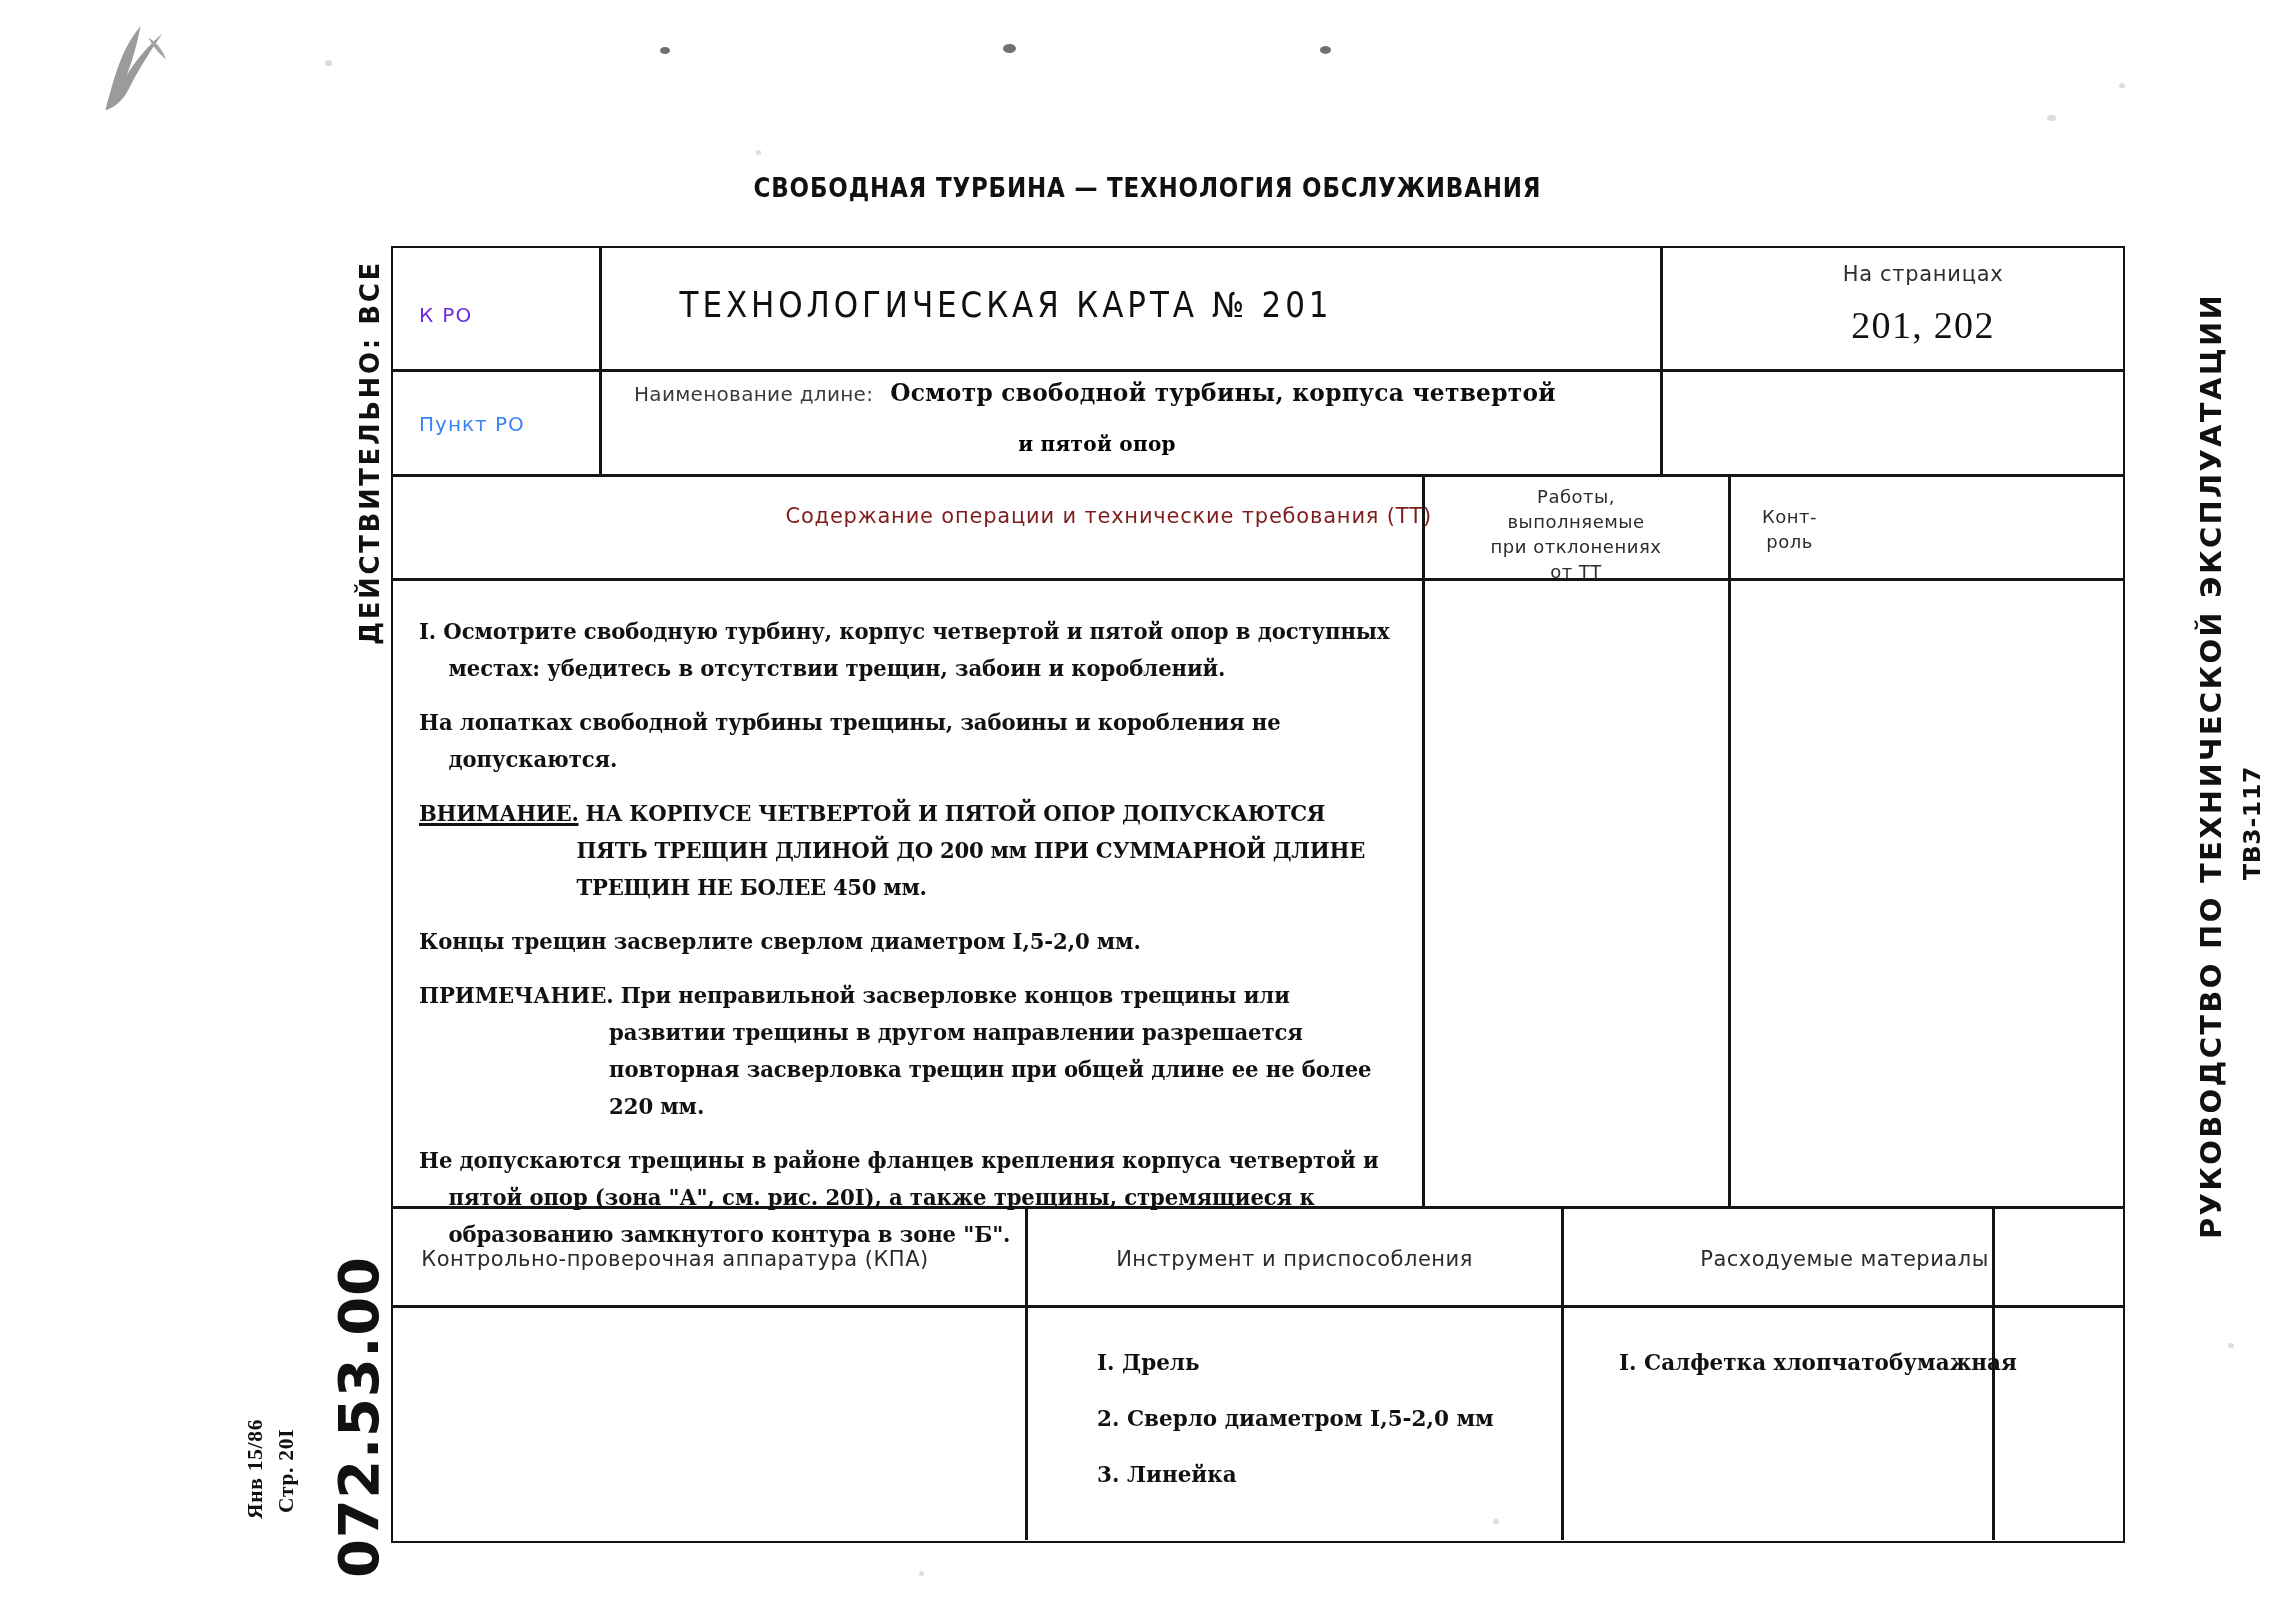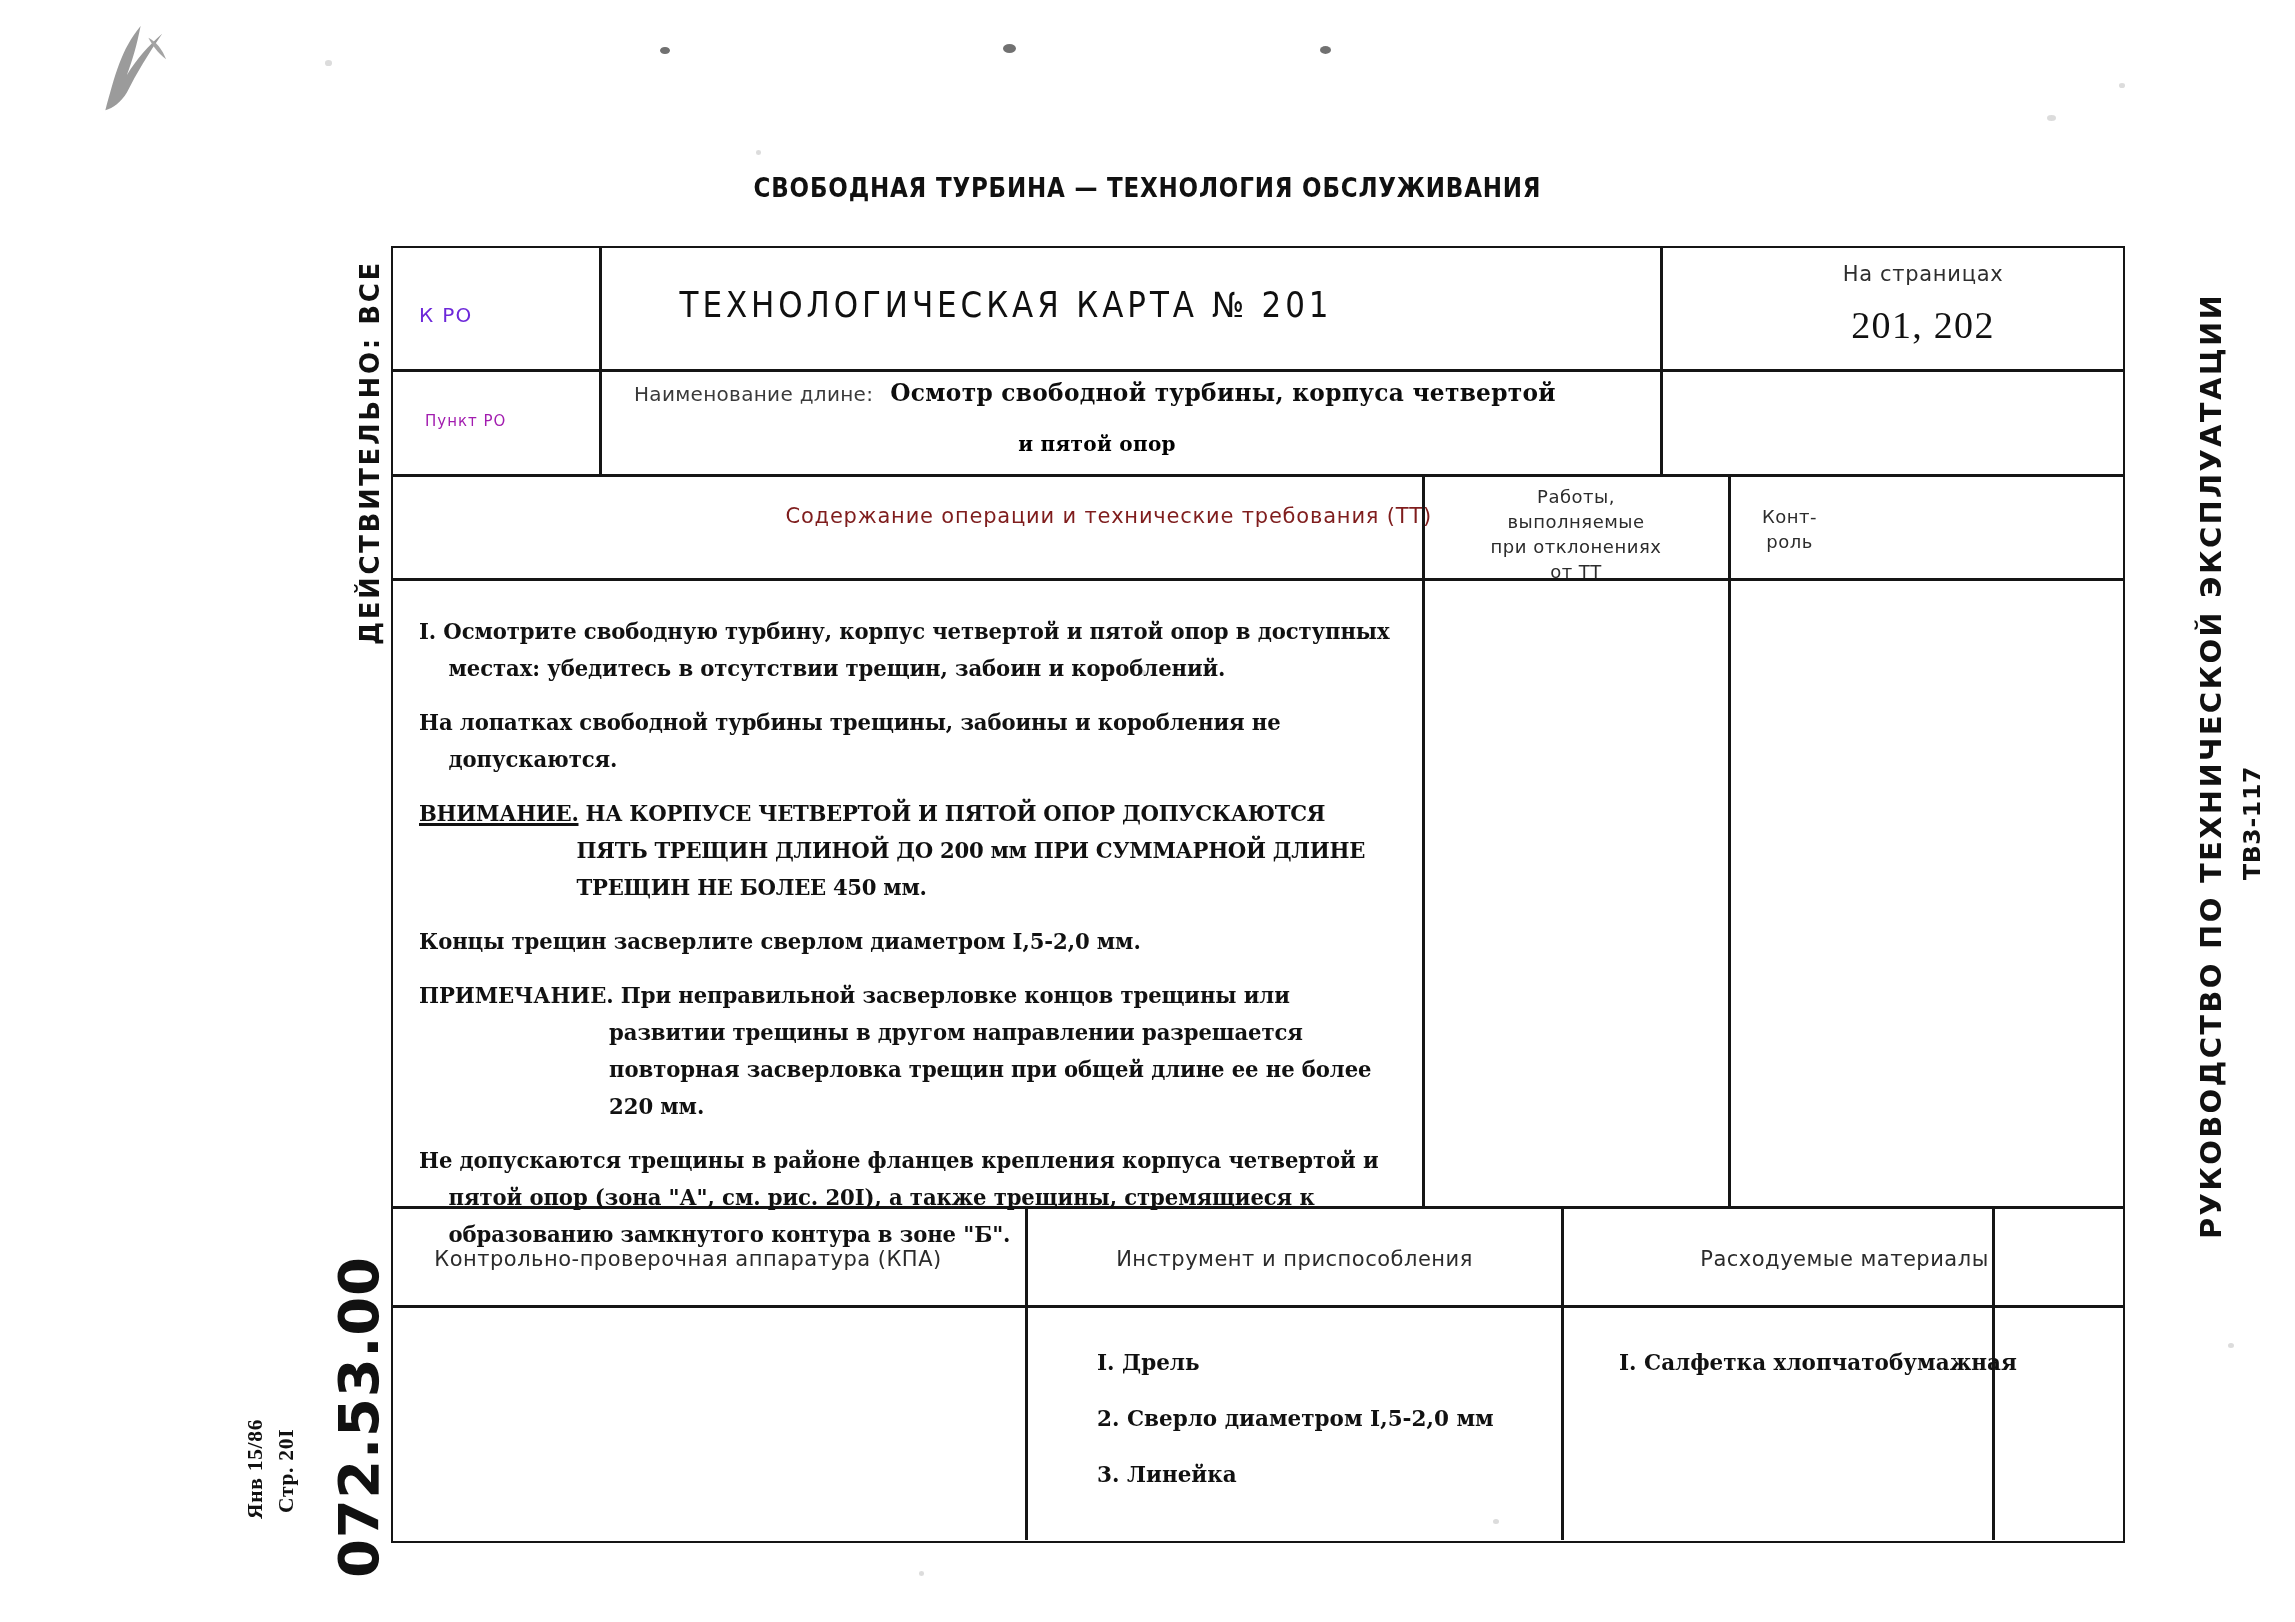--- a/index.html
+++ b/index.html
@@ -67,26 +67,26 @@
     position: absolute;
     left: 26px;
     top: 55px;
     font-family: "DejaVu Sans", sans-serif;
     font-size: 20px;
     letter-spacing: 1.3px;
     color: #6d28d9;
   }
   #punkt-label {
     position: absolute;
-    left: 32px;
+    left: 26px;
     top: 164px;
     font-family: "DejaVu Sans", sans-serif;
-    font-size: 15px;
+    font-size: 20px;
     letter-spacing: 1px;
-    color: #a21caf;
+    color: #3b82f6;
   }
 
   
   #card-title {
     position: absolute;
     left: 209px;
     top: 39px;
     width: 808px;
     text-align: center;
     font-family: "DejaVu Sans", sans-serif;
@@ -231,21 +231,21 @@
   
   .foot-head {
     position: absolute;
     top: 999px;
     text-align: center;
     font-family: "DejaVu Sans", sans-serif;
     font-size: 21px;
     letter-spacing: 0.5px;
     color: #2b2b2b;
   }
-  #foot-head-kpa  { left: 13px;    width: 564px; }
+  #foot-head-kpa  { left: 0;    width: 564px; }
   #foot-head-tool { left: 635px; width: 533px; }
   #foot-head-mat  { left: 1171px; width: 561px; }
 
   .foot-list {
     position: absolute;
     top: 1087px;
     font-family: "DejaVu Serif", serif;
     font-weight: 700;
     font-size: 21.5px;
     line-height: 56px;

